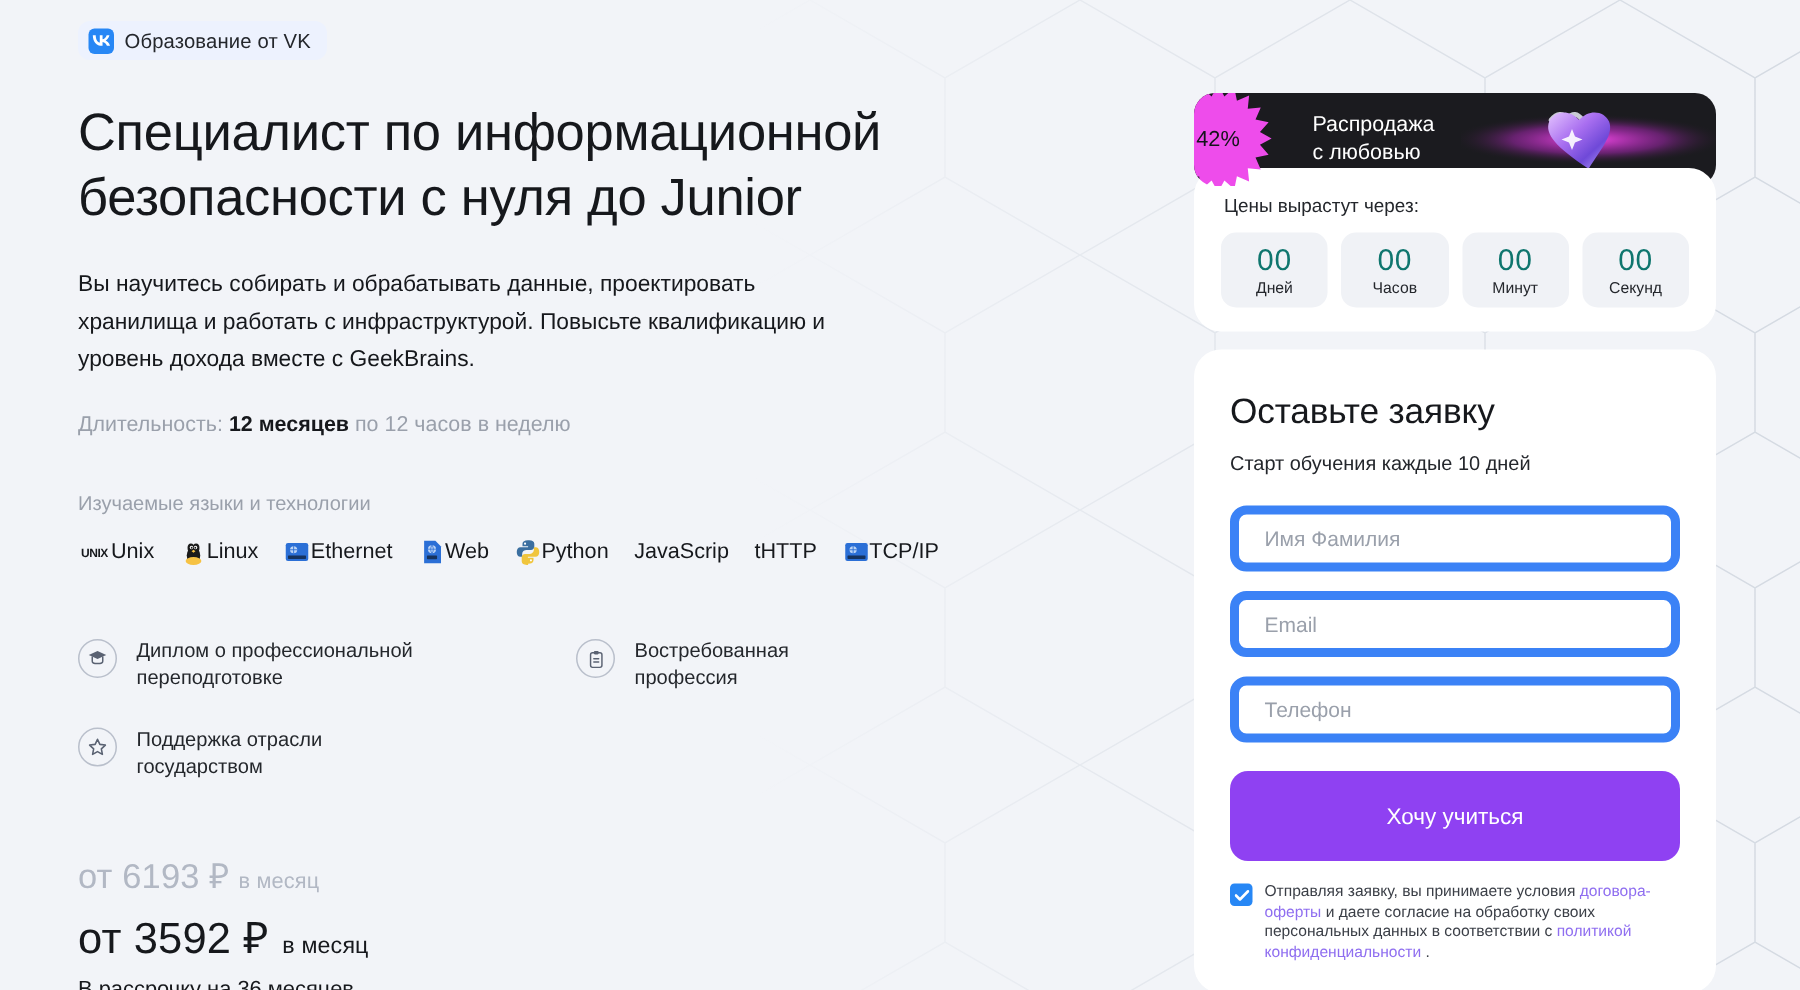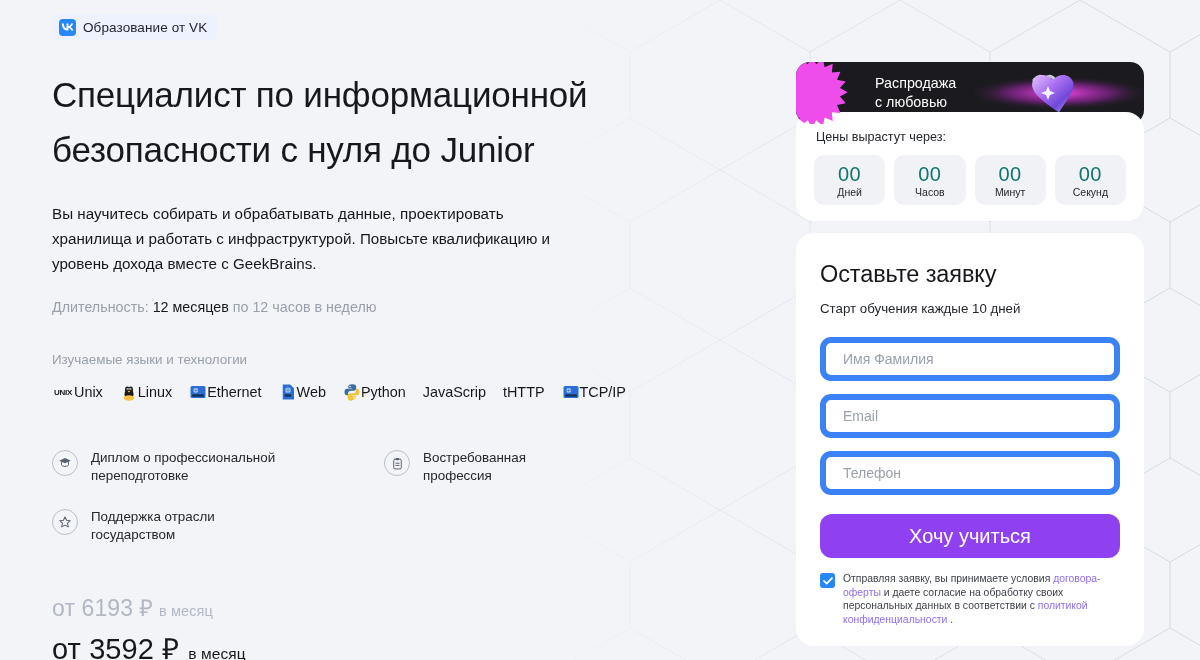--- a/index.html
+++ b/index.html
@@ -54,42 +54,42 @@
   .vk-badge-text {
     font-size: 13.5px;
     color: #24272c;
     letter-spacing: 0.1px;
     white-space: nowrap;
   }
 
   h1.headline {
     margin-top: 27px;
     font-size: 35px;
-    line-height: 55px;
+    line-height: 43px;
     font-weight: 400;
     color: #16181c;
     letter-spacing: -0.2px;
     max-width: 560px;
   }
 
   p.lede {
     margin-top: 24px;
     font-size: 15.2px;
     line-height: 25px;
     color: #16181c;
     max-width: 505px;
   }
 
   .duration {
     margin-top: 21px;
     font-size: 14.3px;
     color: #9aa0ab;
     line-height: 20px;
   }
-  .duration b { color: #16181c; font-weight: 400; margin-top: 26px; }
+  .duration b { color: #16181c; font-weight: 700; margin-top: 26px; }
 
   .tech-title {
     margin-top: 35px;
     font-size: 13.4px;
     color: #9aa0ab;
   }
 
   .tech-row {
     margin-top: 16px;
     display: flex;
@@ -275,27 +275,27 @@
     font-size: 14px;
     color: #16181c;
     outline: none;
   }
   .field::placeholder { color: #9aa0ab; }
   .field:first-of-type { margin-top: 21px; }
 
   .cta {
     margin-top: 19px;
     width: 100%;
-    height: 44px;
+    height: 60px;
     border: none;
     border-radius: 12px;
     background: #8f41f2;
     color: #fff;
     font-family: "Liberation Sans", sans-serif;
-    font-size: 20px;
+    font-size: 15px;
     cursor: pointer;
   }
 
   .consent {
     margin-top: 14px;
     display: flex;
     align-items: flex-start;
     gap: 8px;
   }
   .checkbox {
@@ -515,20 +515,21 @@
           <path d="M74 24 l2 5 l5 2 l-5 2 l-2 5 l-2 -5 l-5 -2 l5 -2 Z" fill="#fff" opacity="0.9"></path>
         </svg>
       </div>
       <div class="sale-text">
         <div>Распродажа</div>
         <div>с любовью</div>
       </div>
       <svg class="starburst" viewBox="0 0 100 100" aria-hidden="true">
         <polygon fill="#ee4ceb" points="50,2 55.6,12.2 64.3,4.6 66.6,16 77.3,11.4 76.1,23 87.5,21.9 82.9,32.5 94.4,34.8 86.8,43.5 97,49.1 86.8,54.7 94.4,63.4 82.9,65.7 87.5,76.3 76.1,75.2 77.3,86.8 66.6,82.2 64.3,93.6 55.6,86 50,96.2 44.4,86 35.7,93.6 33.4,82.2 22.7,86.8 23.9,75.2 12.5,76.3 17.1,65.7 5.6,63.4 13.2,54.7 3,49.1 13.2,43.5 5.6,34.8 17.1,32.5 12.5,21.9 23.9,23 22.7,11.4 33.4,16 35.7,4.6 44.4,12.2"></polygon>
       </svg>
+      <div class="starburst-label">42%</div>
     </div>
 
     <div class="countdown-card">
       <div class="countdown-title">Цены вырастут через:</div>
       <div class="countdown-row">
         <div class="cd-cell">
           <div class="cd-num">00</div>
           <div class="cd-unit">Дней</div>
         </div>
         <div class="cd-cell">

